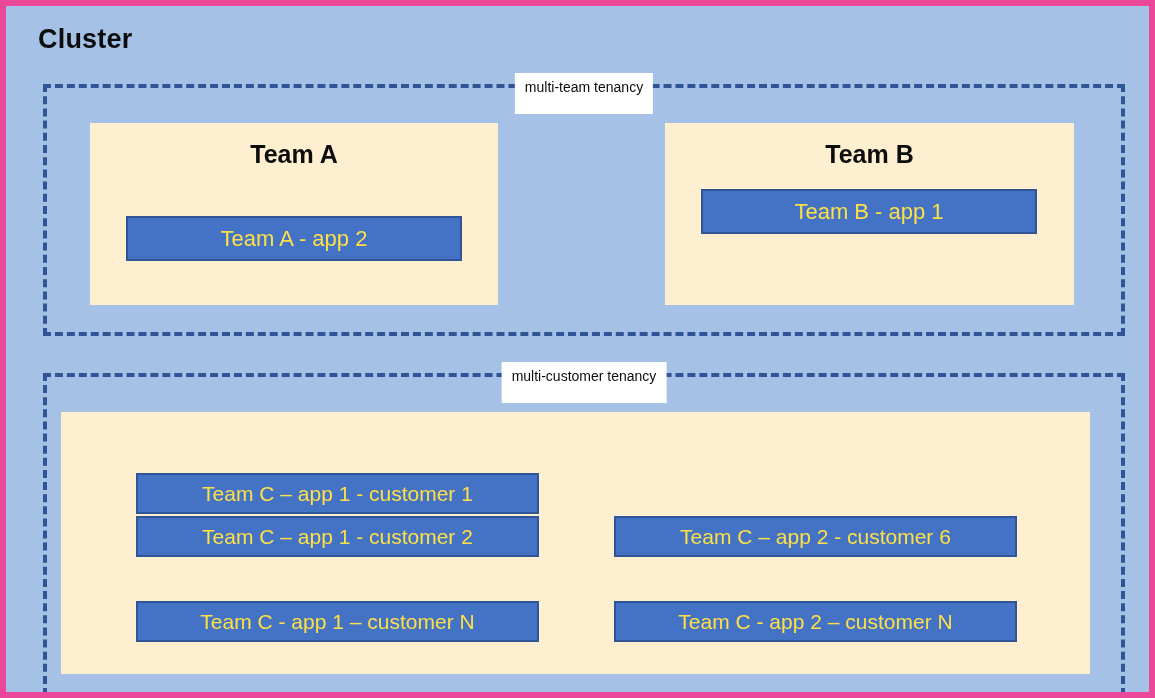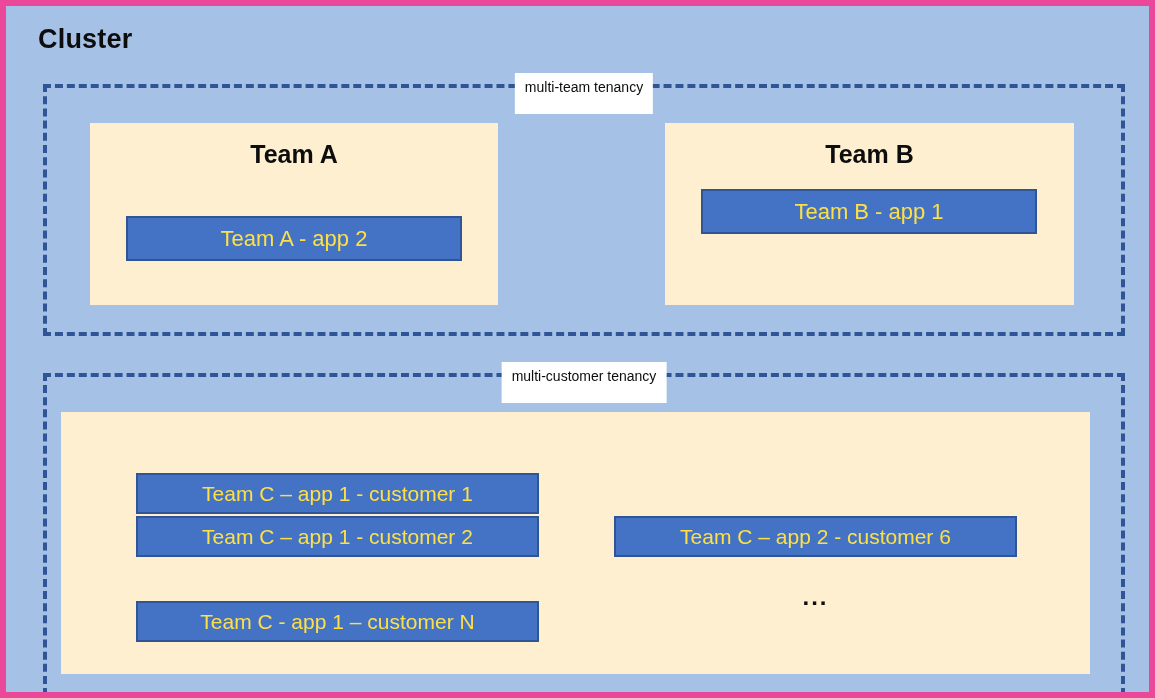--- a/index.html
+++ b/index.html
@@ -194,15 +194,16 @@
 
   <div class="team-box team-c">
 
     <div class="app-box col-left row-1">Team C – app 1 - customer 1</div>
     <div class="app-box col-left row-2">Team C – app 1 - customer 2</div>
     <div class="ellipsis col-left">...</div>
     <div class="app-box col-left row-3">Team C - app 1 – customer N</div>
 
     <div class="app-box col-right row-2">Team C – app 2 - customer 6</div>
     <div class="ellipsis col-right">...</div>
+    <div class="app-box col-right row-3">Team C - app 2 – customer N</div>
   </div>
 
 </div>
 
 </body></html>

